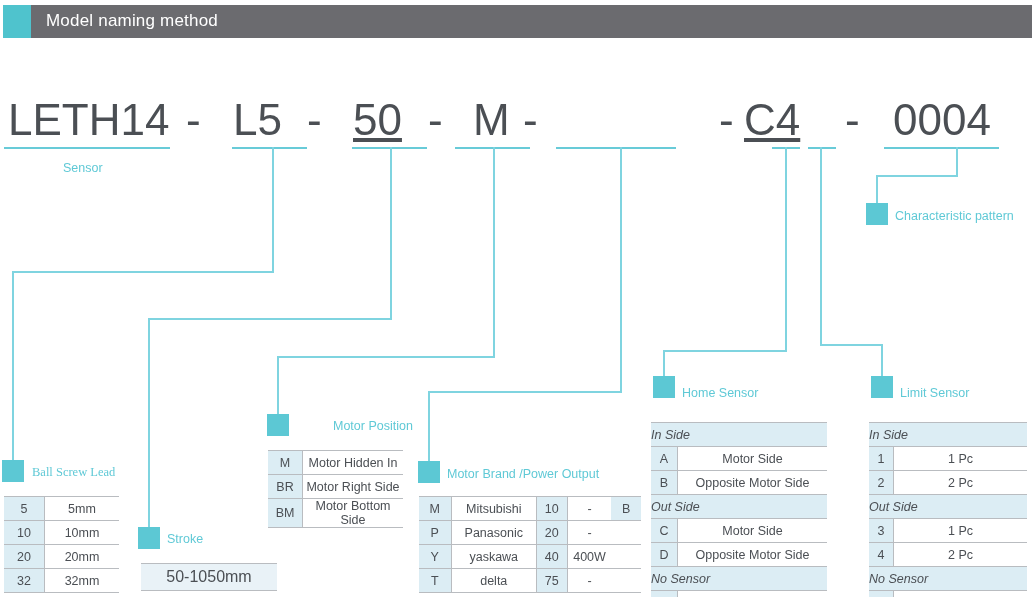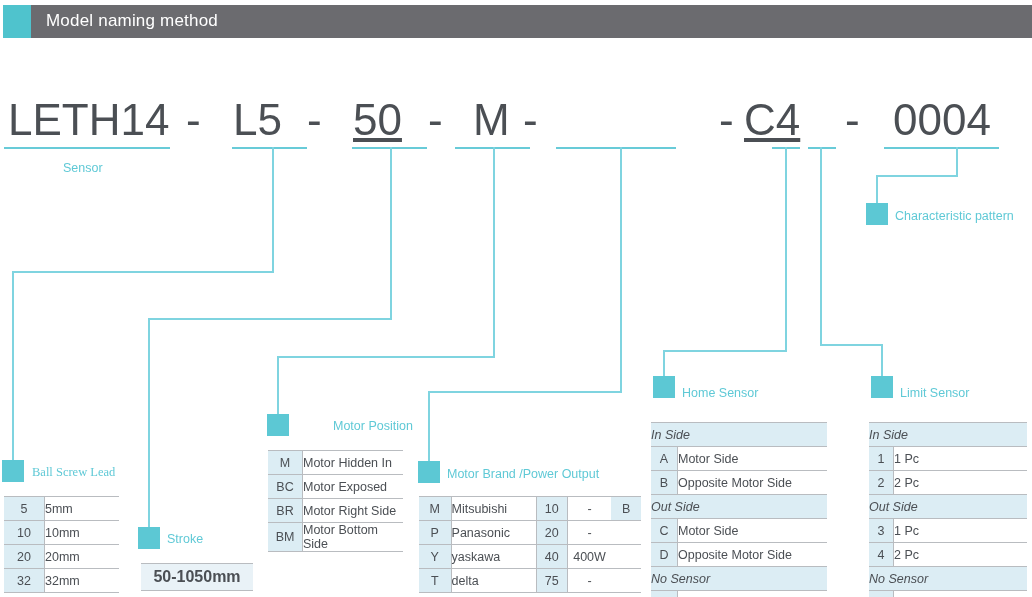--- a/index.html
+++ b/index.html
@@ -40,21 +40,21 @@
     border-top:1.5px solid #b9bcc0;
     border-bottom:1.5px solid #b9bcc0;
     color:#4b4f54;
     padding:0;
     height:23px;
     vertical-align:middle;
     font-size:12.5px;
   }
   td.key{background:#dcedf4;text-align:center;font-size:16px;border-right:1.5px solid #b9bcc0;}
   td.keysm{background:#dcedf4;text-align:center;font-size:15px;border-right:1.5px solid #b9bcc0;}
-  td.val{background:#ffffff;text-align:left;padding-left:8px;}
+  td.val{background:#ffffff;text-align:center;padding-left:8px;}
   td.valc{background:#ffffff;text-align:center;}
   td.sect{background:#dcedf4;font-size:12.5px;font-style:italic;}
   td.num{background:#dcedf4;text-align:center;font-size:16px;border-left:1.5px solid #b9bcc0;border-right:1.5px solid #b9bcc0;}
   td.bcol{background:#dcedf4;text-align:center;font-size:16px;}
   td.blank{background:#ffffff;}
   .stroke-box{position:absolute;background:#e9f2f7;border-top:1.5px solid #b9bcc0;border-bottom:1.5px solid #b9bcc0;
               text-align:center;color:#4b4f54;font-size:16px;line-height:26px;}
 </style>
 </head>
 <body>
@@ -156,31 +156,27 @@
         <td class="key">20</td>
         <td class="val">20mm</td>
       </tr>
       <tr>
         <td class="key">32</td>
         <td class="val">32mm</td>
       </tr>
     </tbody>
   </table>
 
-  <div class="stroke-box" style="left:141px; top:563px; width:112px;font-weight:bold;">50-1050mm</div>
+  <div class="stroke-box" style="left:141px; top:563px; width:136px;">50-1050mm</div>
 
   <table class="t" style="left:268px; top:450px; width:135px;">
     <tbody>
       <tr>
         <td class="keysm" style="width:34px;">M</td>
         <td class="val">Motor Hidden In</td>
-      </tr>
-      <tr>
-        <td class="keysm">BC</td>
-        <td class="val">Motor Exposed</td>
       </tr>
       <tr>
         <td class="keysm">BR</td>
         <td class="val">Motor Right Side</td>
       </tr>
       <tr>
         <td class="keysm">BM</td>
         <td class="val">Motor Bottom Side</td>
       </tr>
     </tbody>

